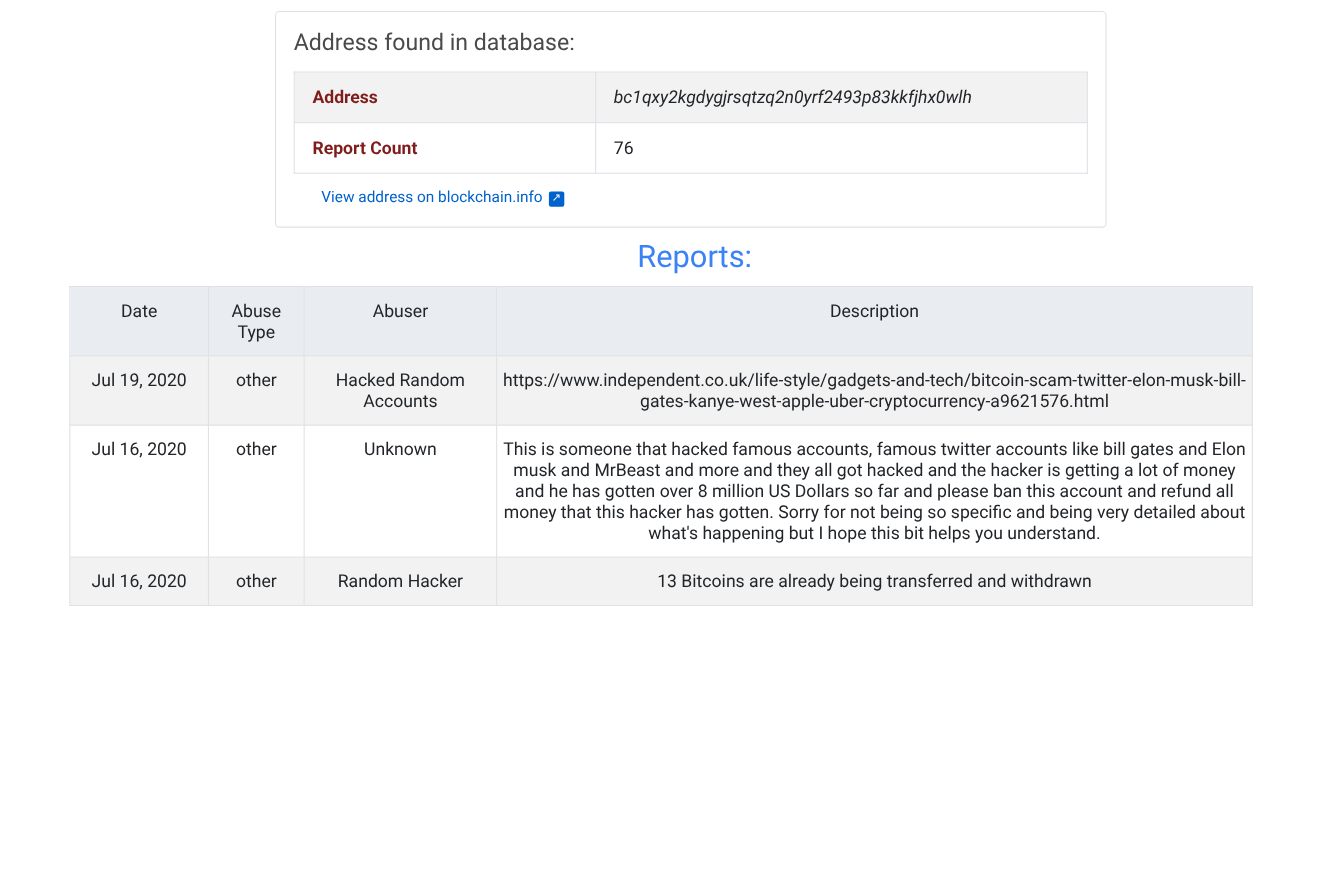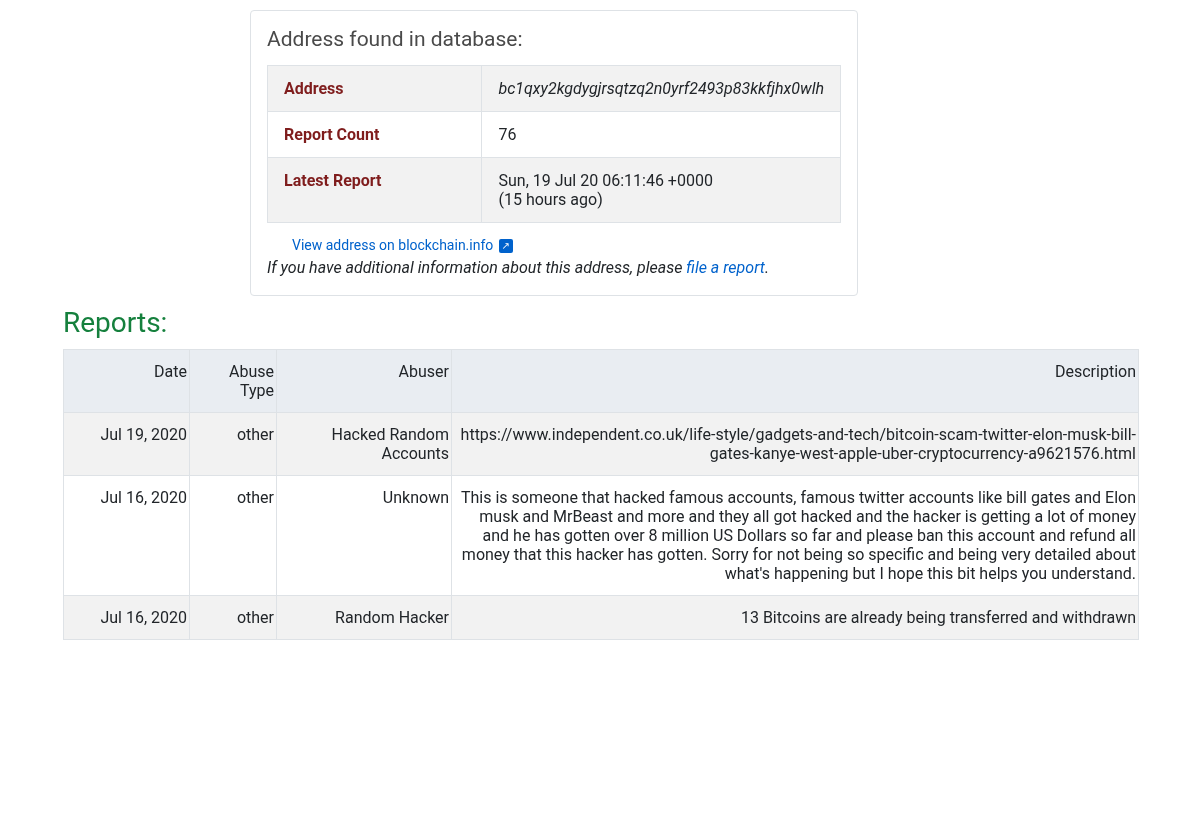--- a/index.html
+++ b/index.html
@@ -6,21 +6,21 @@
   body {
     margin: 0;
     padding: 0;
     font-family: "Segoe UI", -apple-system, BlinkMacSystemFont, Roboto, "Helvetica Neue", Arial, sans-serif;
     font-size: 16px;
     color: #212529;
     background: #fff;
   }
   .card {
     margin: 10px 0 10px 250px;
-    width: 608px;
+    width: 756px;
     border: 1px solid #dee2e6;
     border-radius: 4px;
     padding: 16px 16px 18px 16px;
   }
   .card-title {
     font-size: 21px;
     font-weight: 400;
     color: #4a4a4a;
     margin: 0 0 14px 0;
   }
@@ -76,34 +76,35 @@
   }
   .hint a {
     color: #0062cc;
     text-decoration: none;
     font-style: italic;
   }
   .reports-heading {
     margin: 6px 0 10px 63px;
     font-size: 28px;
     font-weight: 400;
-    color: #15803d;
+    color: #3b82f6;
+    text-align: center;
   }
   .reports-table {
     margin: 0 0 0 63px;
     width: 1075px;
     border-collapse: collapse;
     border: 1px solid #dee2e6;
     font-size: 16px;
     table-layout: fixed;
   }
   .reports-table th, .reports-table td {
     border: 1px solid #dee2e6;
     padding: 12px 2px;
-    text-align: right;
+    text-align: center;
     vertical-align: top;
     word-wrap: break-word;
   }
   .reports-table thead th {
     background: #e9edf2;
     font-weight: 400;
     color: #212529;
   }
   .reports-table tbody tr:nth-child(odd) { background: #f2f2f2; }
   .reports-table tbody tr:nth-child(even) { background: #fff; }
@@ -121,35 +122,28 @@
   <table class="info-table">
     <tbody id="info-rows">
         <tr>
           <th>Address</th>
           <td><span class="italic">bc1qxy2kgdygjrsqtzq2n0yrf2493p83kkfjhx0wlh</span></td>
         </tr>
         <tr>
           <th>Report Count</th>
           <td><span>76</span></td>
         </tr>
-        <tr>
-          <th>Latest Report</th>
-          <td><span>Sun, 19 Jul 20 06:11:46 +0000</span><br><span class="sub">(15 hours ago)</span></td>
-        </tr>
       </tbody>
   </table>
 
   <a href="#" class="blockchain-link">
     <span>View address on blockchain.info</span>
     <span class="ext-badge">↗</span>
   </a>
 
-  <div class="hint">
-    <span>If you have additional information about this address, please </span><a href="#">file a report</a><span>.</span>
-  </div>
 </div>
 
 <h2 class="reports-heading">Reports:</h2>
 
 <table class="reports-table">
   <colgroup>
     <col class="col-date">
       <col class="col-type">
       <col class="col-abuser">
       <col class="col-desc">

